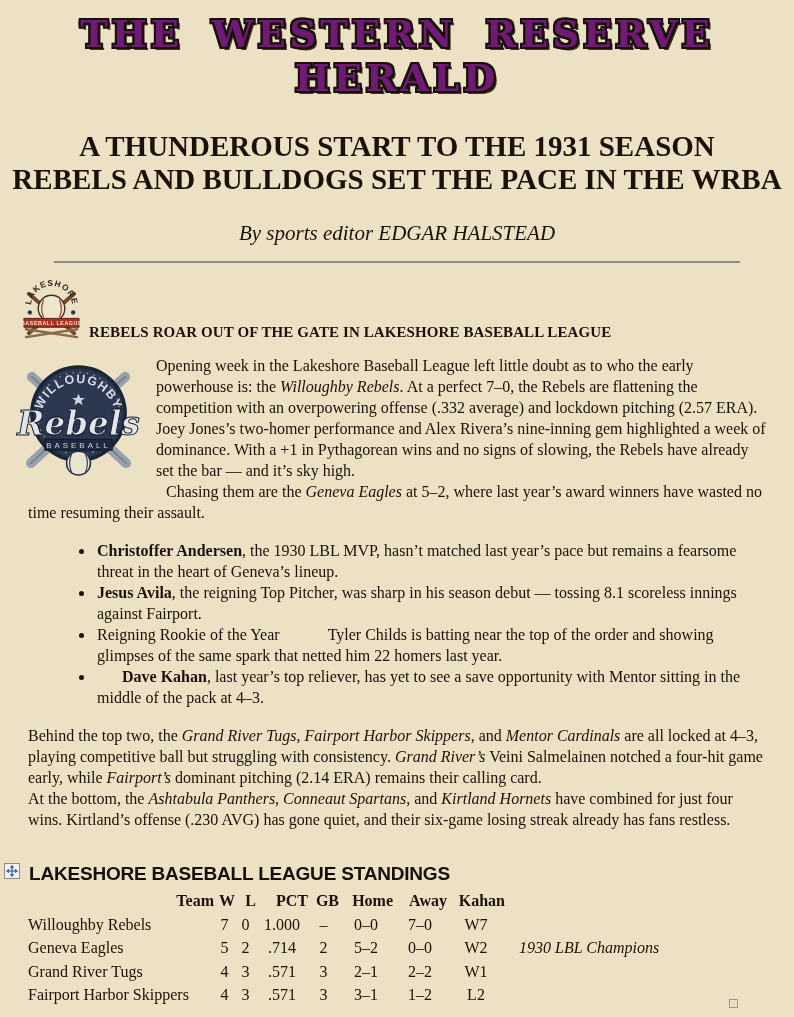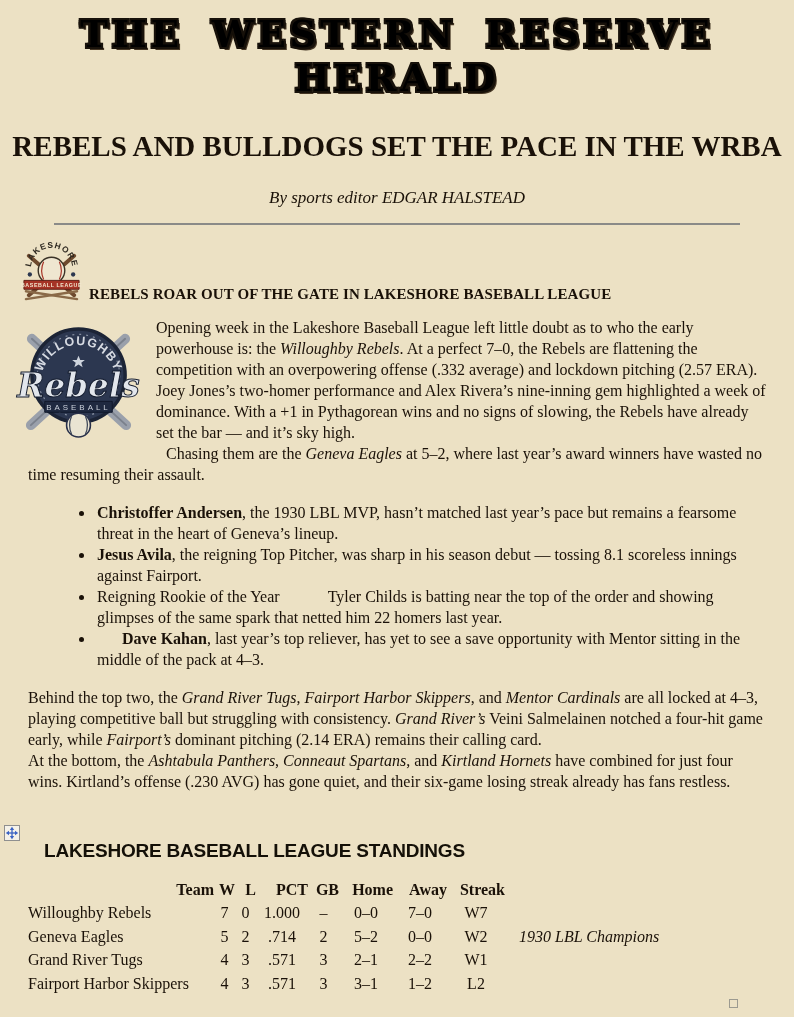--- a/index.html
+++ b/index.html
@@ -6,51 +6,51 @@
   .page {
     position:relative; width:794px; height:1017px; margin:0 auto;
     background:#ece1c4; color:#1a1108; overflow:hidden;
     font-family:"Liberation Serif","DejaVu Serif",serif;
   }
   
   .masthead { text-align:center; padding-top:12px; }
   .masthead-title {
     margin:0; font-family:"DejaVu Serif",serif; font-weight:bold;
     font-size:37px; letter-spacing:4px; word-spacing:12px;
-    color:#000000;
+    color:#701a75;
     text-shadow:
       -2px -2px 0 #17110a, 2px -2px 0 #17110a,
       -2px  2px 0 #17110a, 2px  2px 0 #17110a,
       -2px  0   0 #17110a, 2px  0   0 #17110a,
        0   -2px 0 #17110a, 0    2px 0 #17110a,
        3px  3px 0 #453624;
   }
   .issue-date { font-style:italic; font-size:17px; margin-top:4px; }
   .headline { margin:30px 10px 0; font-weight:bold; font-size:29px; line-height:1.13; }
-  .byline   { font-style:italic; font-size:17px; margin-top:25px; }
+  .byline   { font-style:italic; font-size:21px; margin-top:25px; }
   .rule { border:none; border-top:2px solid #8a8a88; margin:15px 54px 0; }
 
   
   .story-head { display:flex; align-items:flex-end; gap:6px; padding:17px 28px 0 20px; }
   .story-head svg { flex:0 0 auto; }
   .story-title { margin:0 0 2px; font-size:15px; font-weight:bold; letter-spacing:.1px; }
 
   .story-body { padding:12px 28px 0; font-size:16px; line-height:21px; }
   .rebels-logo { float:left; width:127px; height:127px; margin:-1px 14px 4px -13px; }
   .story-body p { margin:0; }
   p.first-indent { text-indent:10px; }
   ul.notes { margin:17px 0 0; padding:0 0 0 67px; list-style:disc outside; }
   ul.notes li { margin:0; padding-left:2px; }
   .block-gap { margin-top:17px !important; }
 
   
   .standings { position:relative; padding:32px 28px 0; }
   .move-handle { position:absolute; left:4px; top:33px; width:16px; height:16px; cursor:move; }
   .standings-title {
-    margin:16px; font-family:"Liberation Sans","DejaVu Sans",sans-serif;
+    margin:1px; font-family:"Liberation Sans","DejaVu Sans",sans-serif;
     font-weight:700; font-size:19px; letter-spacing:-0.2px; color:#141008;
   }
   table.standings-table { border-collapse:collapse; margin-top:5px; font-size:16px; }
   .standings-table th, .standings-table td { padding:0; height:23.5px; vertical-align:middle; white-space:nowrap; }
   .standings-table thead th { font-weight:bold; text-align:right; }
   .col-team  { width:186px; }
   .col-w, .col-l { width:21px; }
   .col-pct   { width:52px; }
   .col-gb    { width:31px; }
   .col-home, .col-away { width:54px; }
@@ -63,20 +63,21 @@
   .anchor-square { position:absolute; left:729px; top:999px; width:7px; height:7px; border:1px solid #9c9a90; background:transparent; }
 </style>
 </head>
 <body>
 
 <div class="page">
 
   <header class="masthead">
     <h1 class="masthead-title">THE WESTERN RESERVE HERALD</h1>
     <div class="headline">
+      <div>A THUNDEROUS START TO THE 1931 SEASON</div>
       <div>REBELS AND BULLDOGS SET THE PACE IN THE WRBA</div>
     </div>
     <div class="byline">By sports editor EDGAR HALSTEAD</div>
     <hr class="rule">
   </header>
 
   <section class="story">
     <div class="story-head">
 
       <svg width="63" height="63" viewBox="0 0 64 64">
@@ -187,21 +188,21 @@
       </colgroup>
       <thead>
         <tr>
           <th>Team</th>
           <th>W</th>
           <th>L</th>
           <th>PCT</th>
           <th>GB</th>
           <th>Home</th>
           <th>Away</th>
-          <th>Streak</th>
+          <th>Kahan</th>
           <th></th>
         </tr>
       </thead>
       <tbody>
 
       <tr>
           <td class="team">Willoughby Rebels</td>
           <td class="num">7</td>
           <td class="num">0</td>
           <td class="num">1.000</td>

